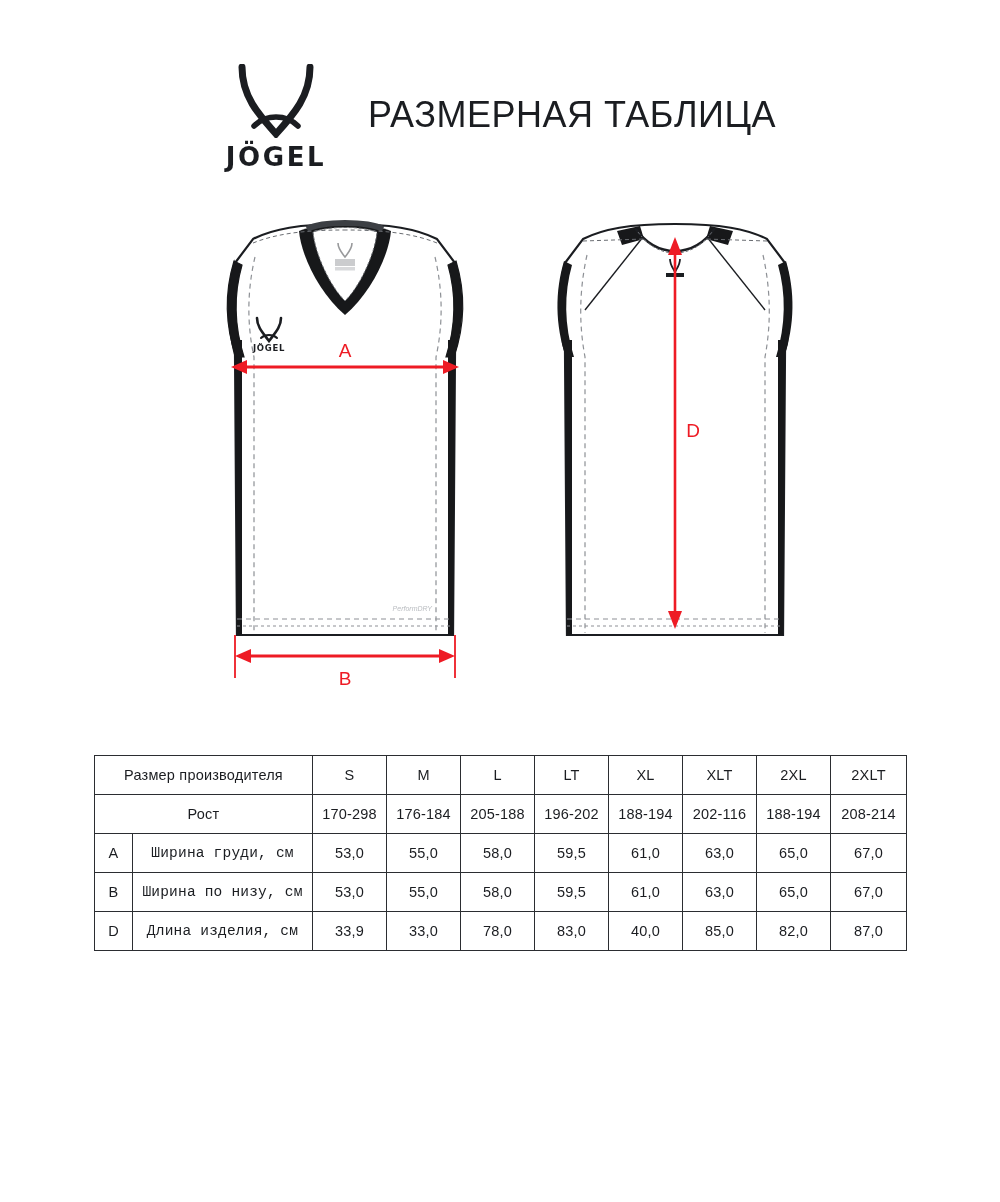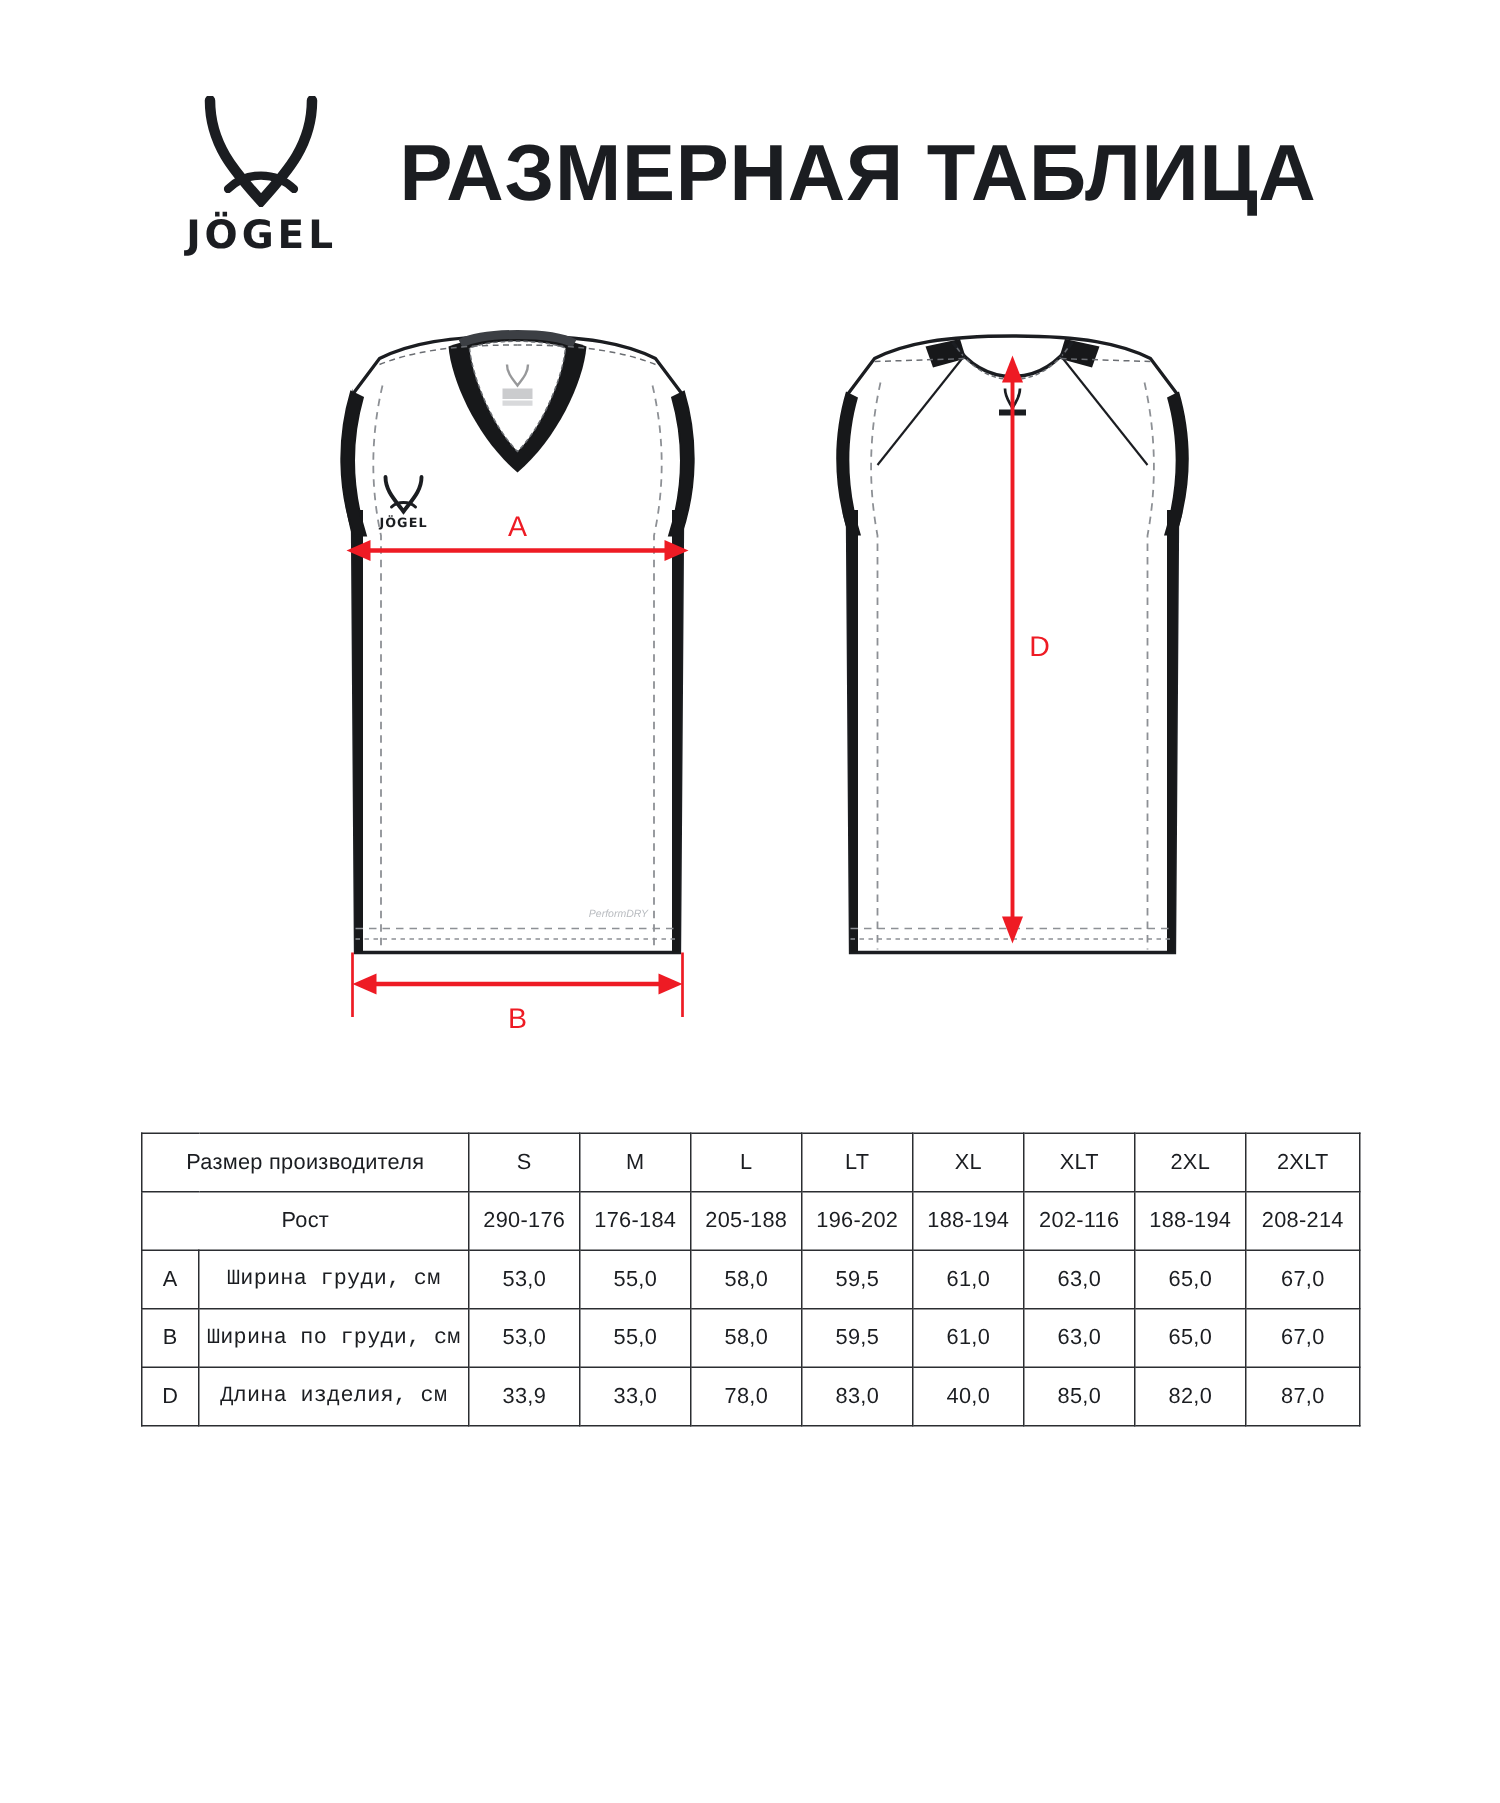--- a/index.html
+++ b/index.html
@@ -50,22 +50,22 @@
     text-align: center;
     font-family: "DejaVu Sans", sans-serif;
     font-size: 26px;
     font-weight: 700;
     letter-spacing: 2.6px;
     color: #1b1d21;
     line-height: 1;
   }
   #page-title {
     font-family: "Liberation Sans", sans-serif;
-    font-size: 53px;
-    font-weight: 700;
+    font-size: 36px;
+    font-weight: 400;
     letter-spacing: 0.5px;
     white-space: nowrap;
     color: #1b1d21;
     line-height: 1;
     padding-bottom: 6px;
   }
 
   
   #illustrations {
     position: absolute;
@@ -284,21 +284,21 @@
         <td class="val-cell">LT</td>
         <td class="val-cell">XL</td>
         <td class="val-cell">XLT</td>
         <td class="val-cell">2XL</td>
         <td class="val-cell">2XLT</td>
       </tr>
 
 
       <tr>
         <td class="hdr-label" colspan="2">Рост</td>
-        <td class="val-cell">290-176</td>
+        <td class="val-cell">170-298</td>
         <td class="val-cell">176-184</td>
         <td class="val-cell">205-188</td>
         <td class="val-cell">196-202</td>
         <td class="val-cell">188-194</td>
         <td class="val-cell">202-116</td>
         <td class="val-cell">188-194</td>
         <td class="val-cell">208-214</td>
       </tr>
 
       <tr>
@@ -309,21 +309,21 @@
         <td class="val-cell">58,0</td>
         <td class="val-cell">59,5</td>
         <td class="val-cell">61,0</td>
         <td class="val-cell">63,0</td>
         <td class="val-cell">65,0</td>
         <td class="val-cell">67,0</td>
       </tr>
 
       <tr>
         <td class="code-cell">B</td>
-        <td class="desc-cell">Ширина по груди, см</td>
+        <td class="desc-cell">Ширина по низу, см</td>
         <td class="val-cell">53,0</td>
         <td class="val-cell">55,0</td>
         <td class="val-cell">58,0</td>
         <td class="val-cell">59,5</td>
         <td class="val-cell">61,0</td>
         <td class="val-cell">63,0</td>
         <td class="val-cell">65,0</td>
         <td class="val-cell">67,0</td>
       </tr>
 

